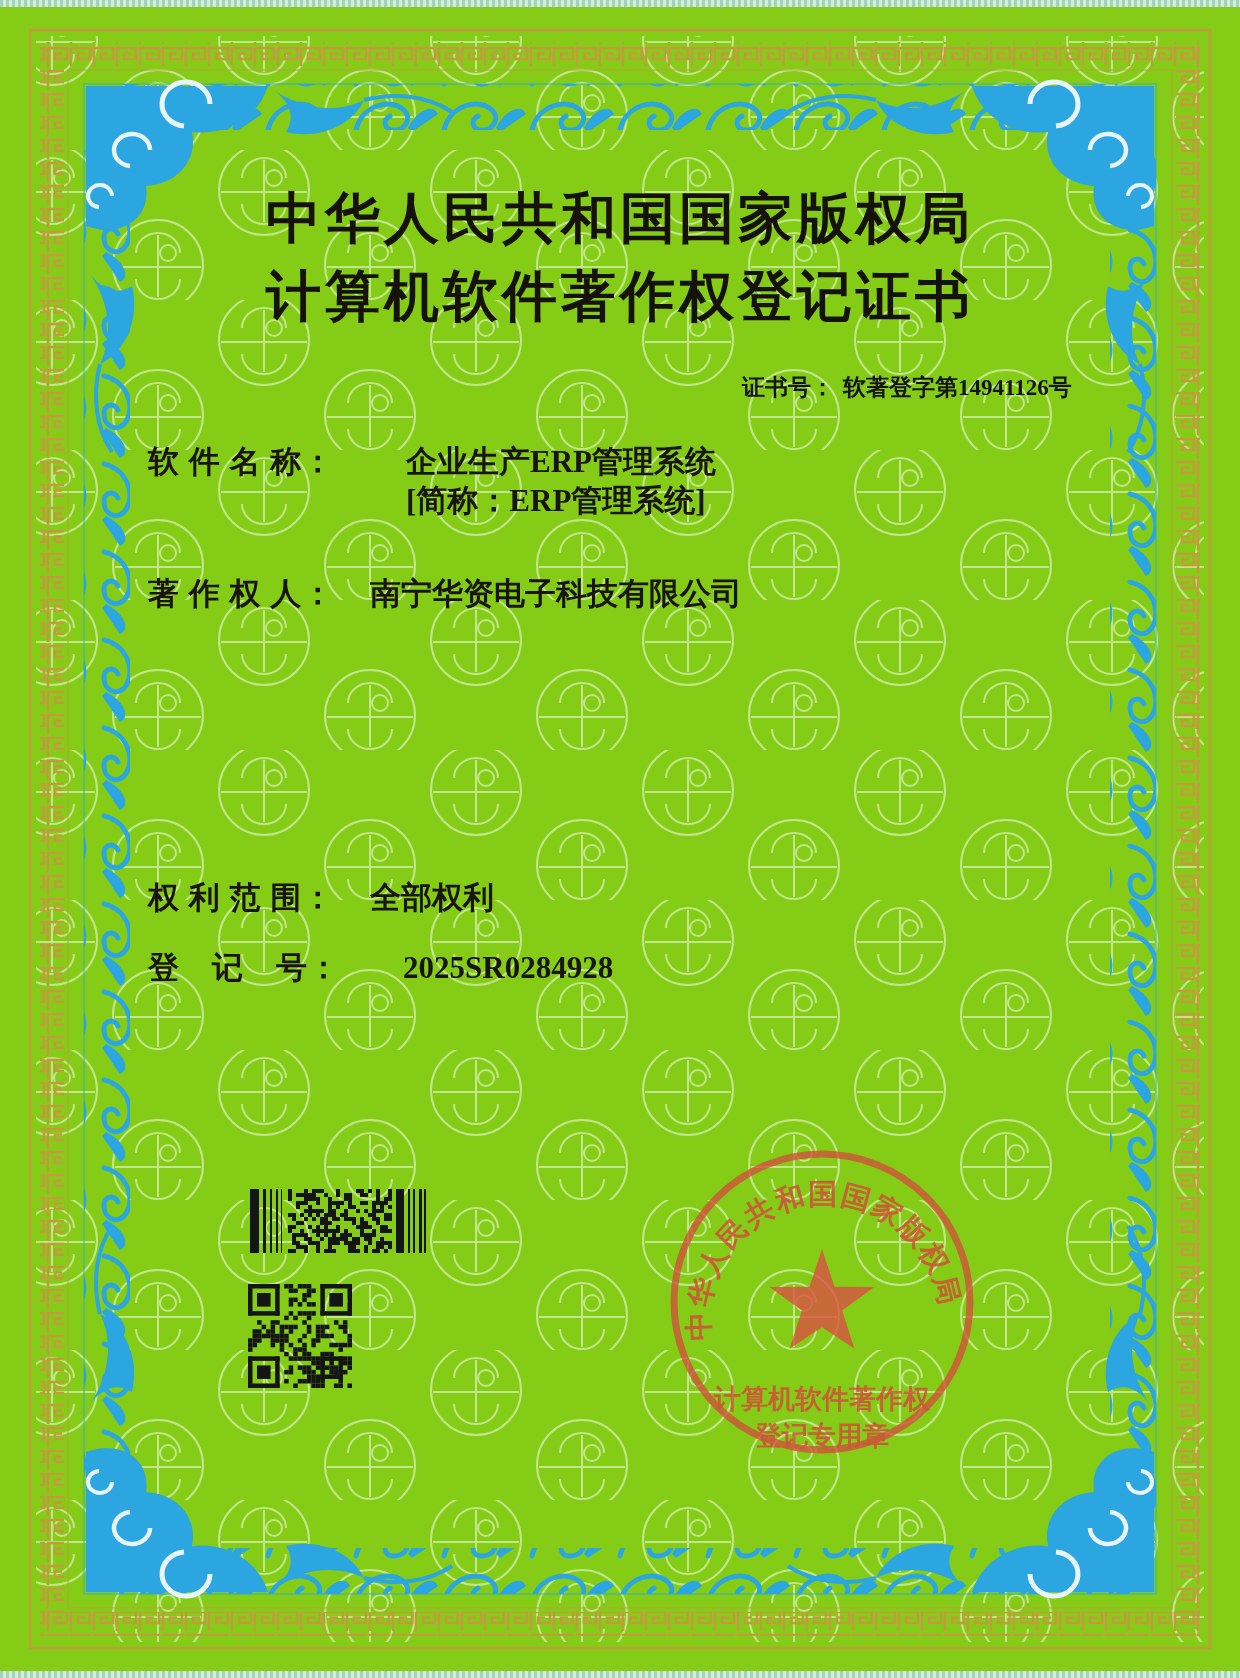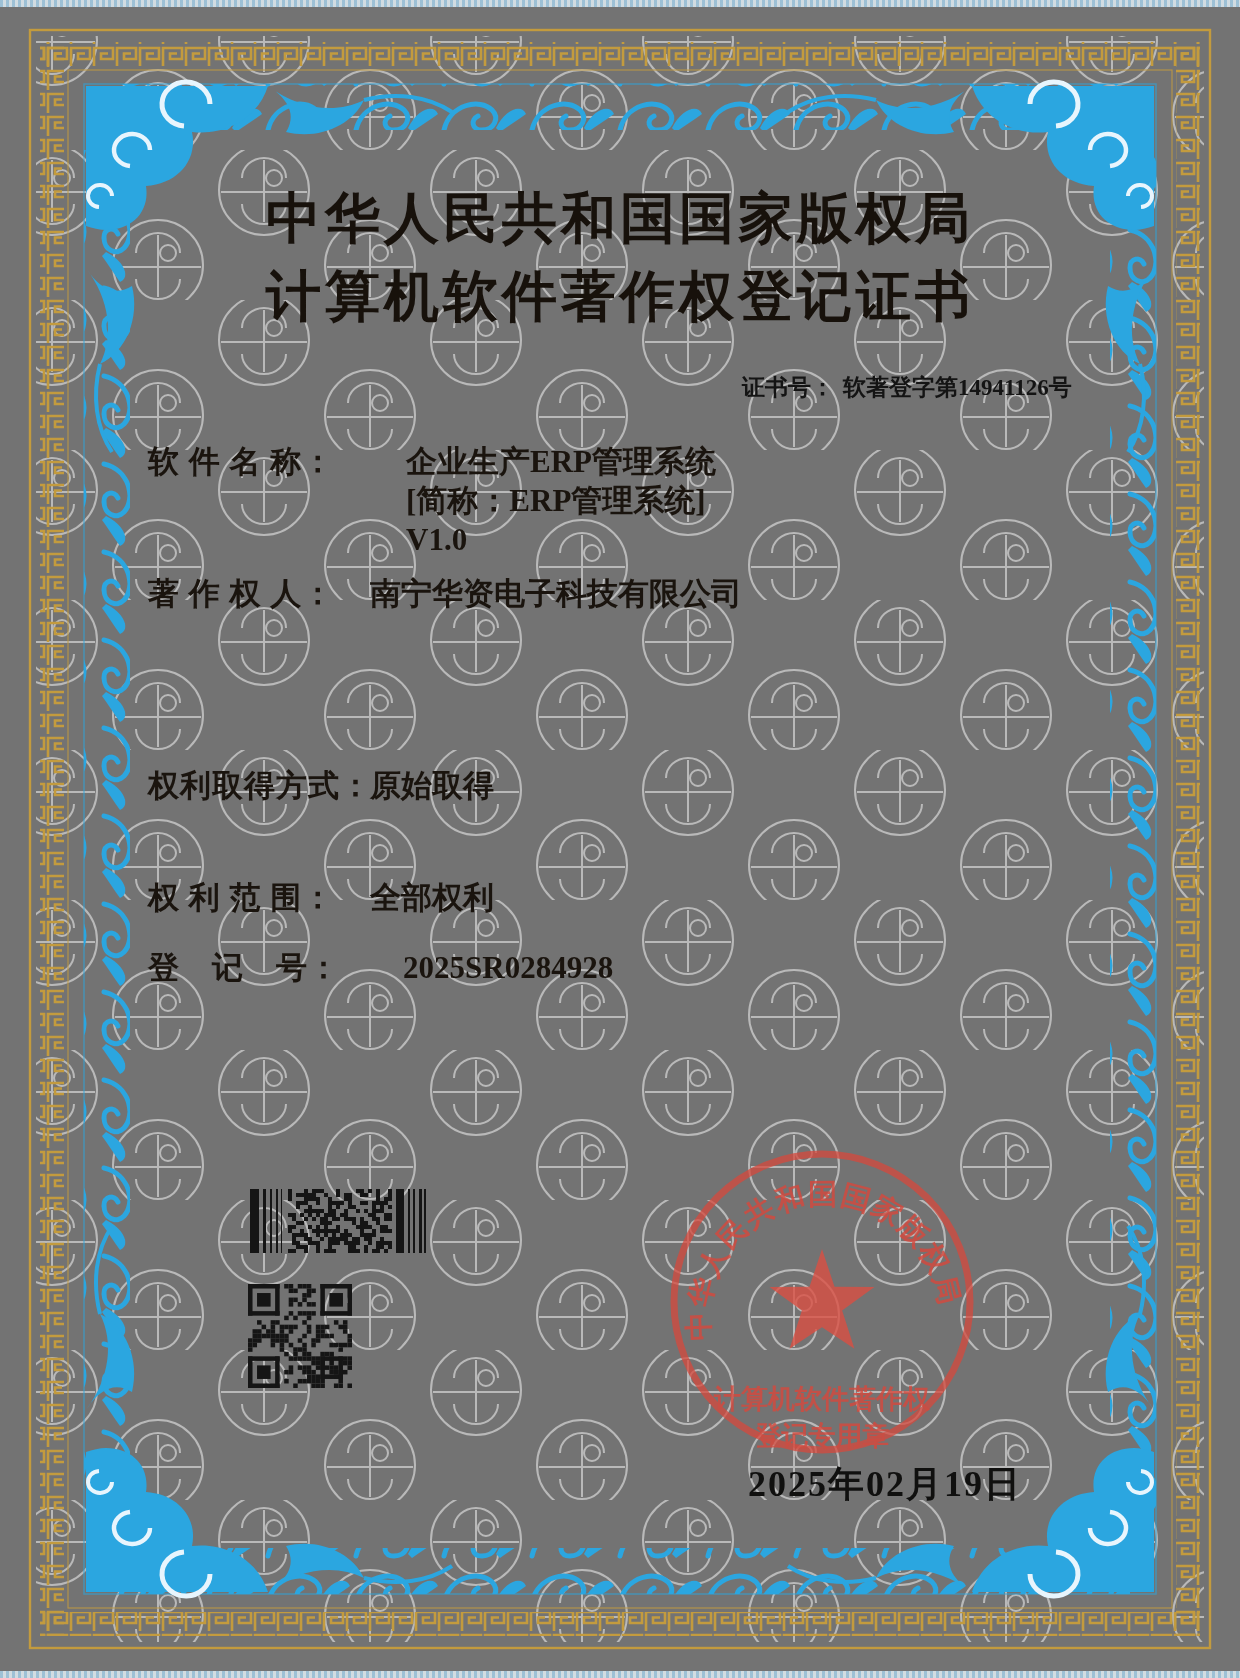--- a/index.html
+++ b/index.html
@@ -1,18 +1,18 @@
 <!DOCTYPE html>
 <html><head>
 <meta charset="utf-8">
 <style>
   html,body{margin:0;padding:0;background:#8fa9ba;}
   .page{
     position:relative;width:1240px;height:1678px;margin:0 auto;
-    background:#737373;overflow:hidden;
+    background:#84cc16;overflow:hidden;
     font-family:"Liberation Serif","DejaVu Serif",serif;color:#1a140e;
   }
   .abs{position:absolute;}
   .deco{position:absolute;left:0;top:0;width:1240px;height:1678px;pointer-events:none;}
   .edge-strip{position:absolute;left:0;width:100%;height:7px;
     background:repeating-linear-gradient(90deg,#a8d4ee 0 3px,#e9f6fd 3px 6px);opacity:.8;}
   .edge-top{top:0;} .edge-bottom{bottom:0;}
   .title-block{left:0;right:0;top:180px;text-align:center;
     font-size:55px;font-weight:700;letter-spacing:4px;line-height:78px;color:#17110b;}
   .certno{top:372px;left:742px;font-size:23px;font-weight:600;color:#141414;white-space:nowrap;}
@@ -102,33 +102,28 @@
 
   <div class="abs certno">
     <span class="lbl">证书号：</span><span class="val">软著登字第14941126号</span>
   </div>
 
   <div class="abs row row-name">
     <span class="lbl">软 件 名 称：</span>
     <span class="val">
       <div>企业生产ERP管理系统</div>
       <div>[简称：ERP管理系统]</div>
-      <div>V1.0</div>
     </span>
   </div>
 
   <div class="abs row row-holder">
     <span class="lbl">著 作 权 人：</span>
     <span class="val">南宁华资电子科技有限公司</span>
   </div>
 
-  <div class="abs row row-method">
-    <span class="lbl">权利取得方式：</span>
-    <span class="val">原始取得</span>
-  </div>
 
   <div class="abs row row-scope">
     <span class="lbl">权 利 范 围：</span>
     <span class="val">全部权利</span>
   </div>
 
   <div class="abs row row-regno">
     <span class="lbl">登　记　号：</span>
     <span class="val">2025SR0284928</span>
   </div>
@@ -542,15 +537,14 @@
     <polygon fill="#da4f42" opacity=".9" points="0,-52 11.8,-16.2 49.5,-16.1 19,6.2 30.6,42.1 0,22 -30.6,42.1 -19,6.2 -49.5,-16.1 -11.8,-16.2" transform="translate(0,2) scale(1.06)"></polygon>
     <g transform="rotate(-8)">
       <text font-size="29" fill="#d6493d" opacity=".92" letter-spacing="2" font-family="Liberation Serif, DejaVu Serif, serif" font-weight="bold">
         <textPath href="#sealArc" startOffset="50%" text-anchor="middle">中华人民共和国国家版权局</textPath>
       </text>
     </g>
     <text x="0" y="106" text-anchor="middle" font-size="27" fill="#d6493d" opacity=".92" font-weight="bold" font-family="Liberation Serif, DejaVu Serif, serif">计算机软件著作权</text>
     <text x="0" y="143" text-anchor="middle" font-size="27" fill="#d6493d" opacity=".92" font-weight="bold" font-family="Liberation Serif, DejaVu Serif, serif">登记专用章</text>
   </svg>
 
-  <div class="abs date">2025年02月19日</div>
 
 </div>
 
 </body></html>

